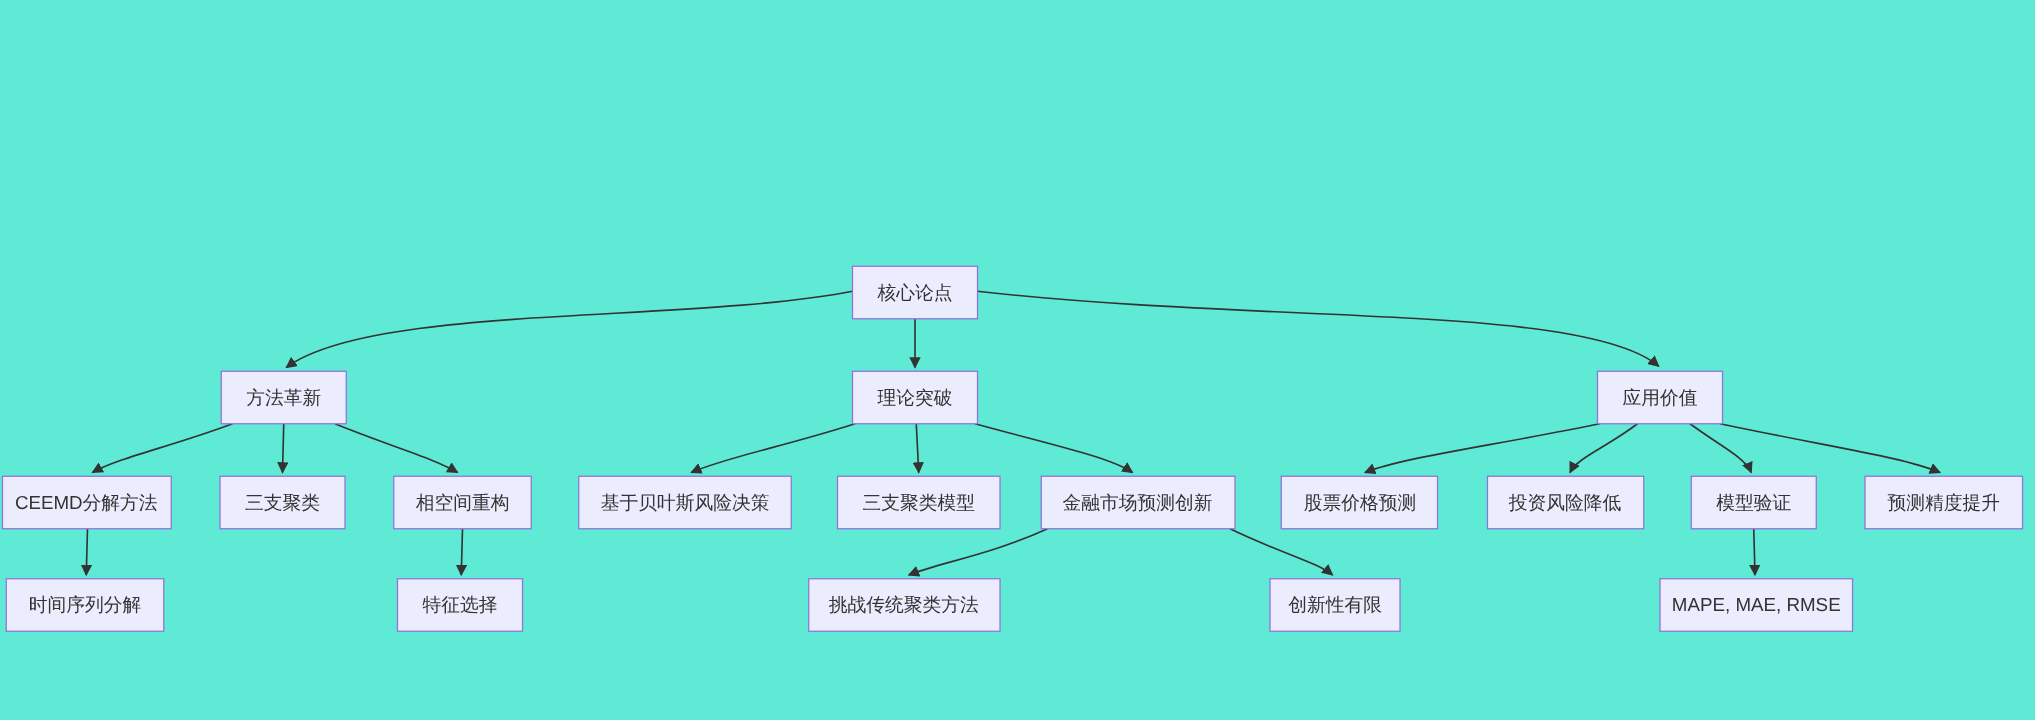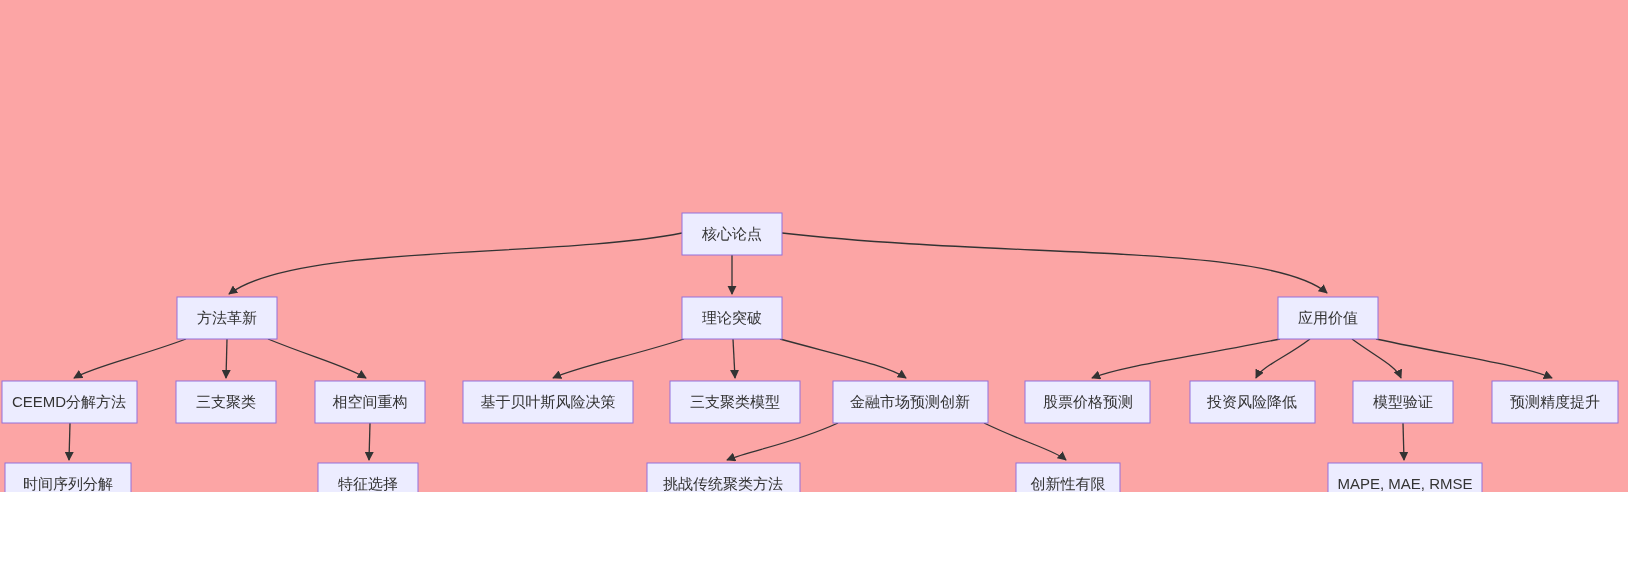--- a/index.html
+++ b/index.html
@@ -4,22 +4,22 @@
 <style>
   html, body {
     margin: 0;
     padding: 0;
     background: #ffffff;
     font-family: "Liberation Sans", sans-serif;
   }
   .canvas {
     position: relative;
     width: 1628px;
-    height: 492px;
-    background: #fca5a5;
+    height: 576px;
+    background: #5eead4;
     overflow: hidden;
   }
   svg { display: block; }
   .node {
     fill: #ECECFF;
     stroke: #9370DB;
     stroke-width: 1;
   }
   .label {
     fill: #333333;

